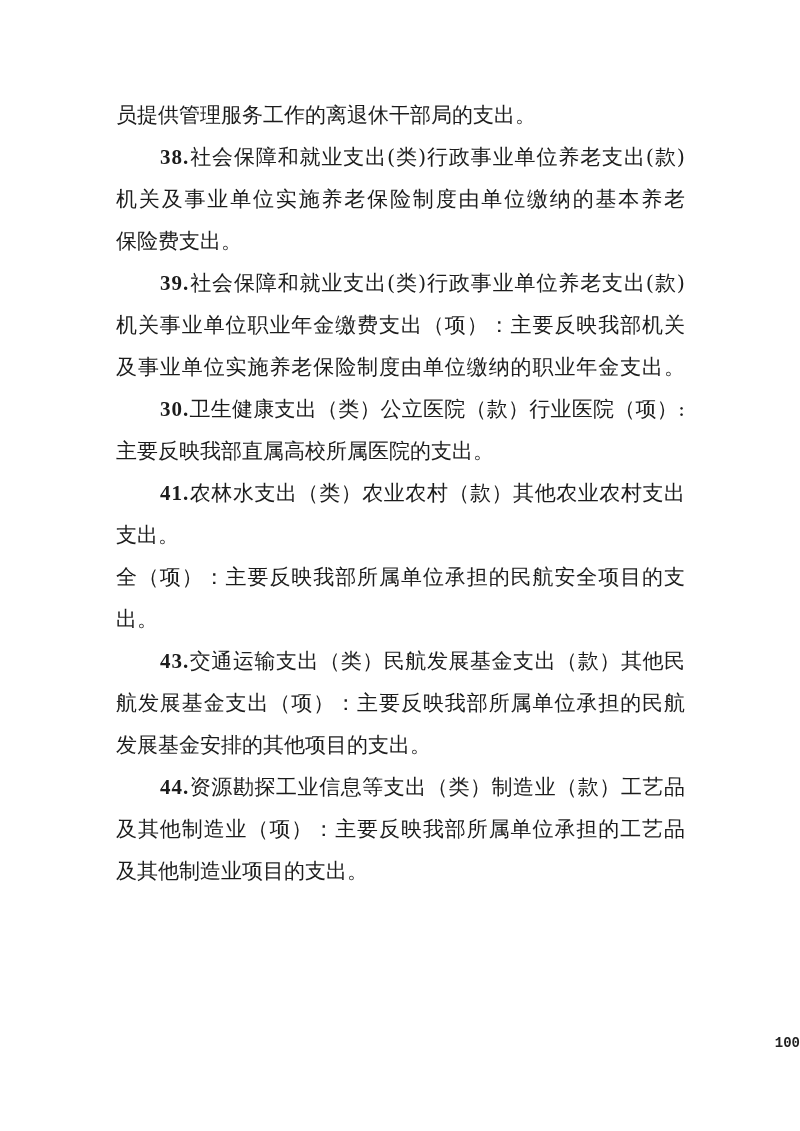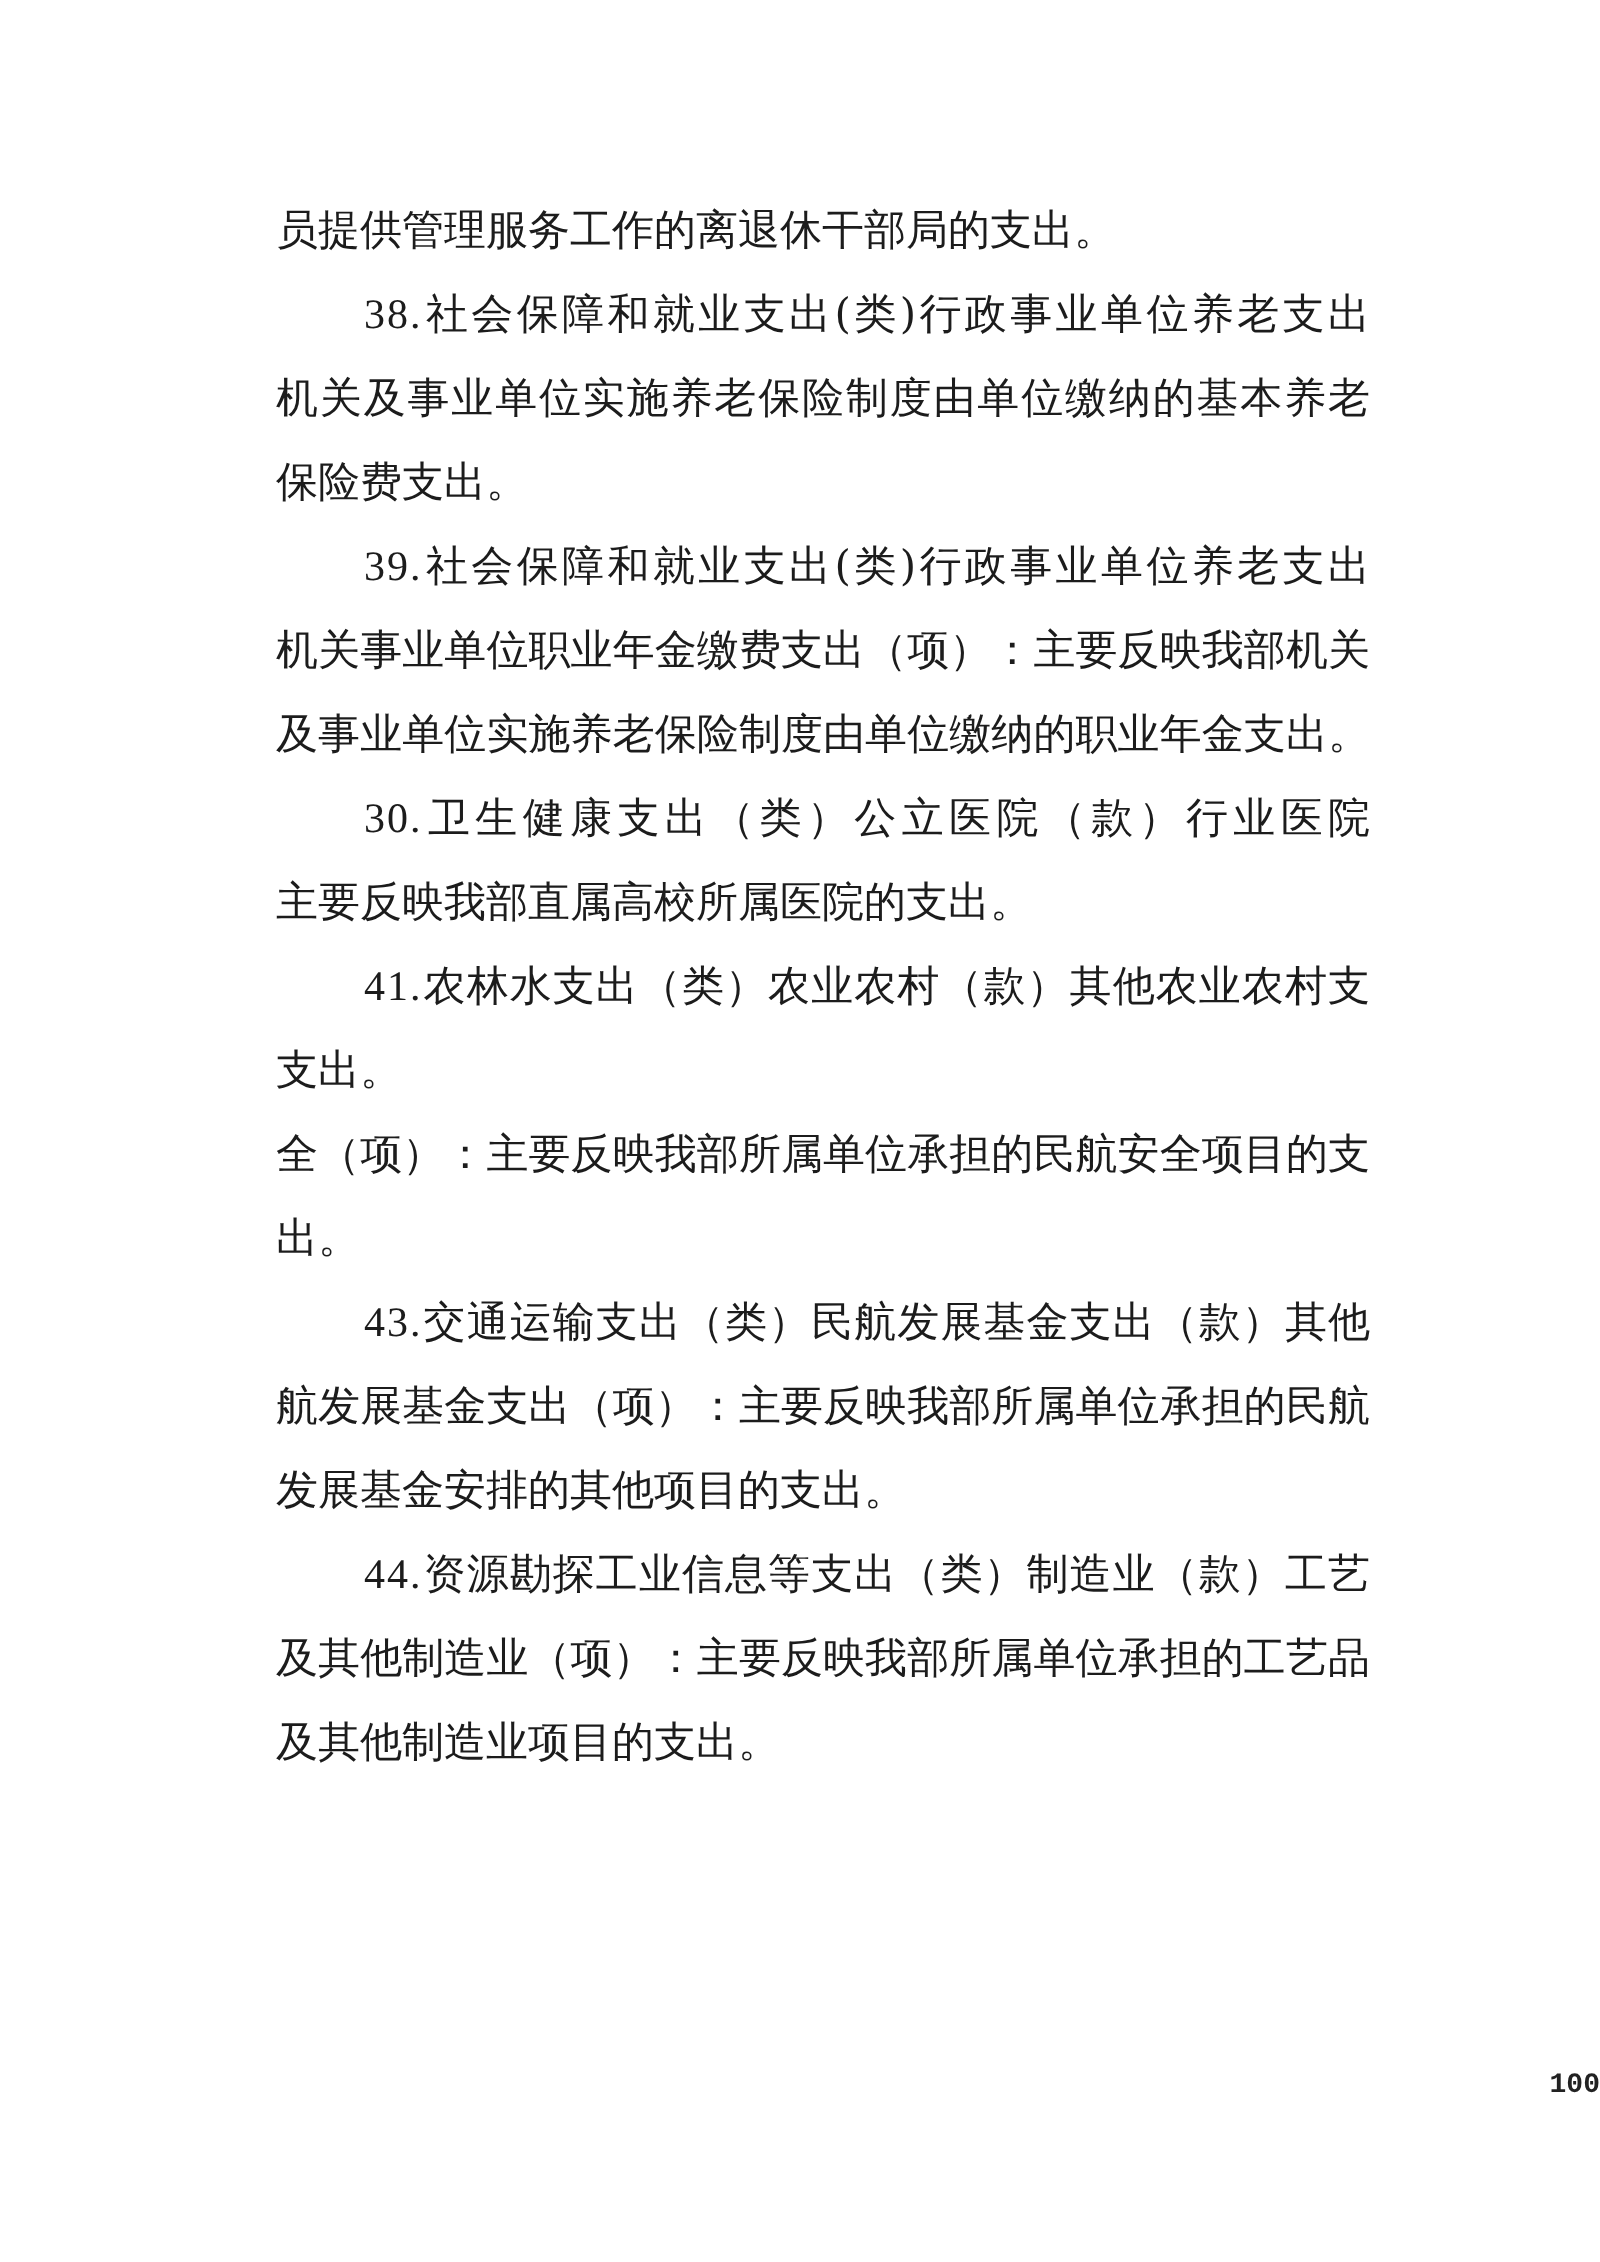--- a/index.html
+++ b/index.html
@@ -27,30 +27,29 @@
   .para {
     margin: 0;
     padding: 0;
   }
   .line {
     height: 42px;
     overflow: hidden;
     text-align: justify;
     text-justify: inter-character;
     text-align-last: left;
-    margin-left: 22px;
   }
   .line.fill {
     text-align-last: justify;
   }
   .line.indent {
     text-indent: 44px;
   }
   .pnum {
-    font-weight: 400;
+    font-weight: 700;
     font-family: "Liberation Serif", "DejaVu Serif", serif;
     letter-spacing: 1px;
   }
   .page-number {
     position: absolute;
     left: 0;
     top: 1032px;
     width: 800px;
     height: 22px;
     line-height: 22px;

